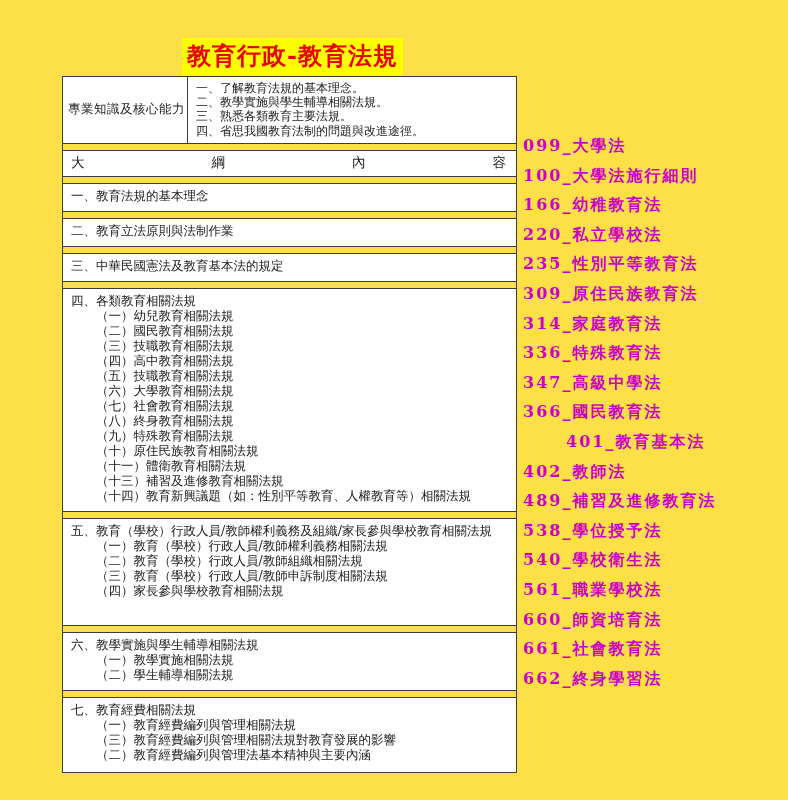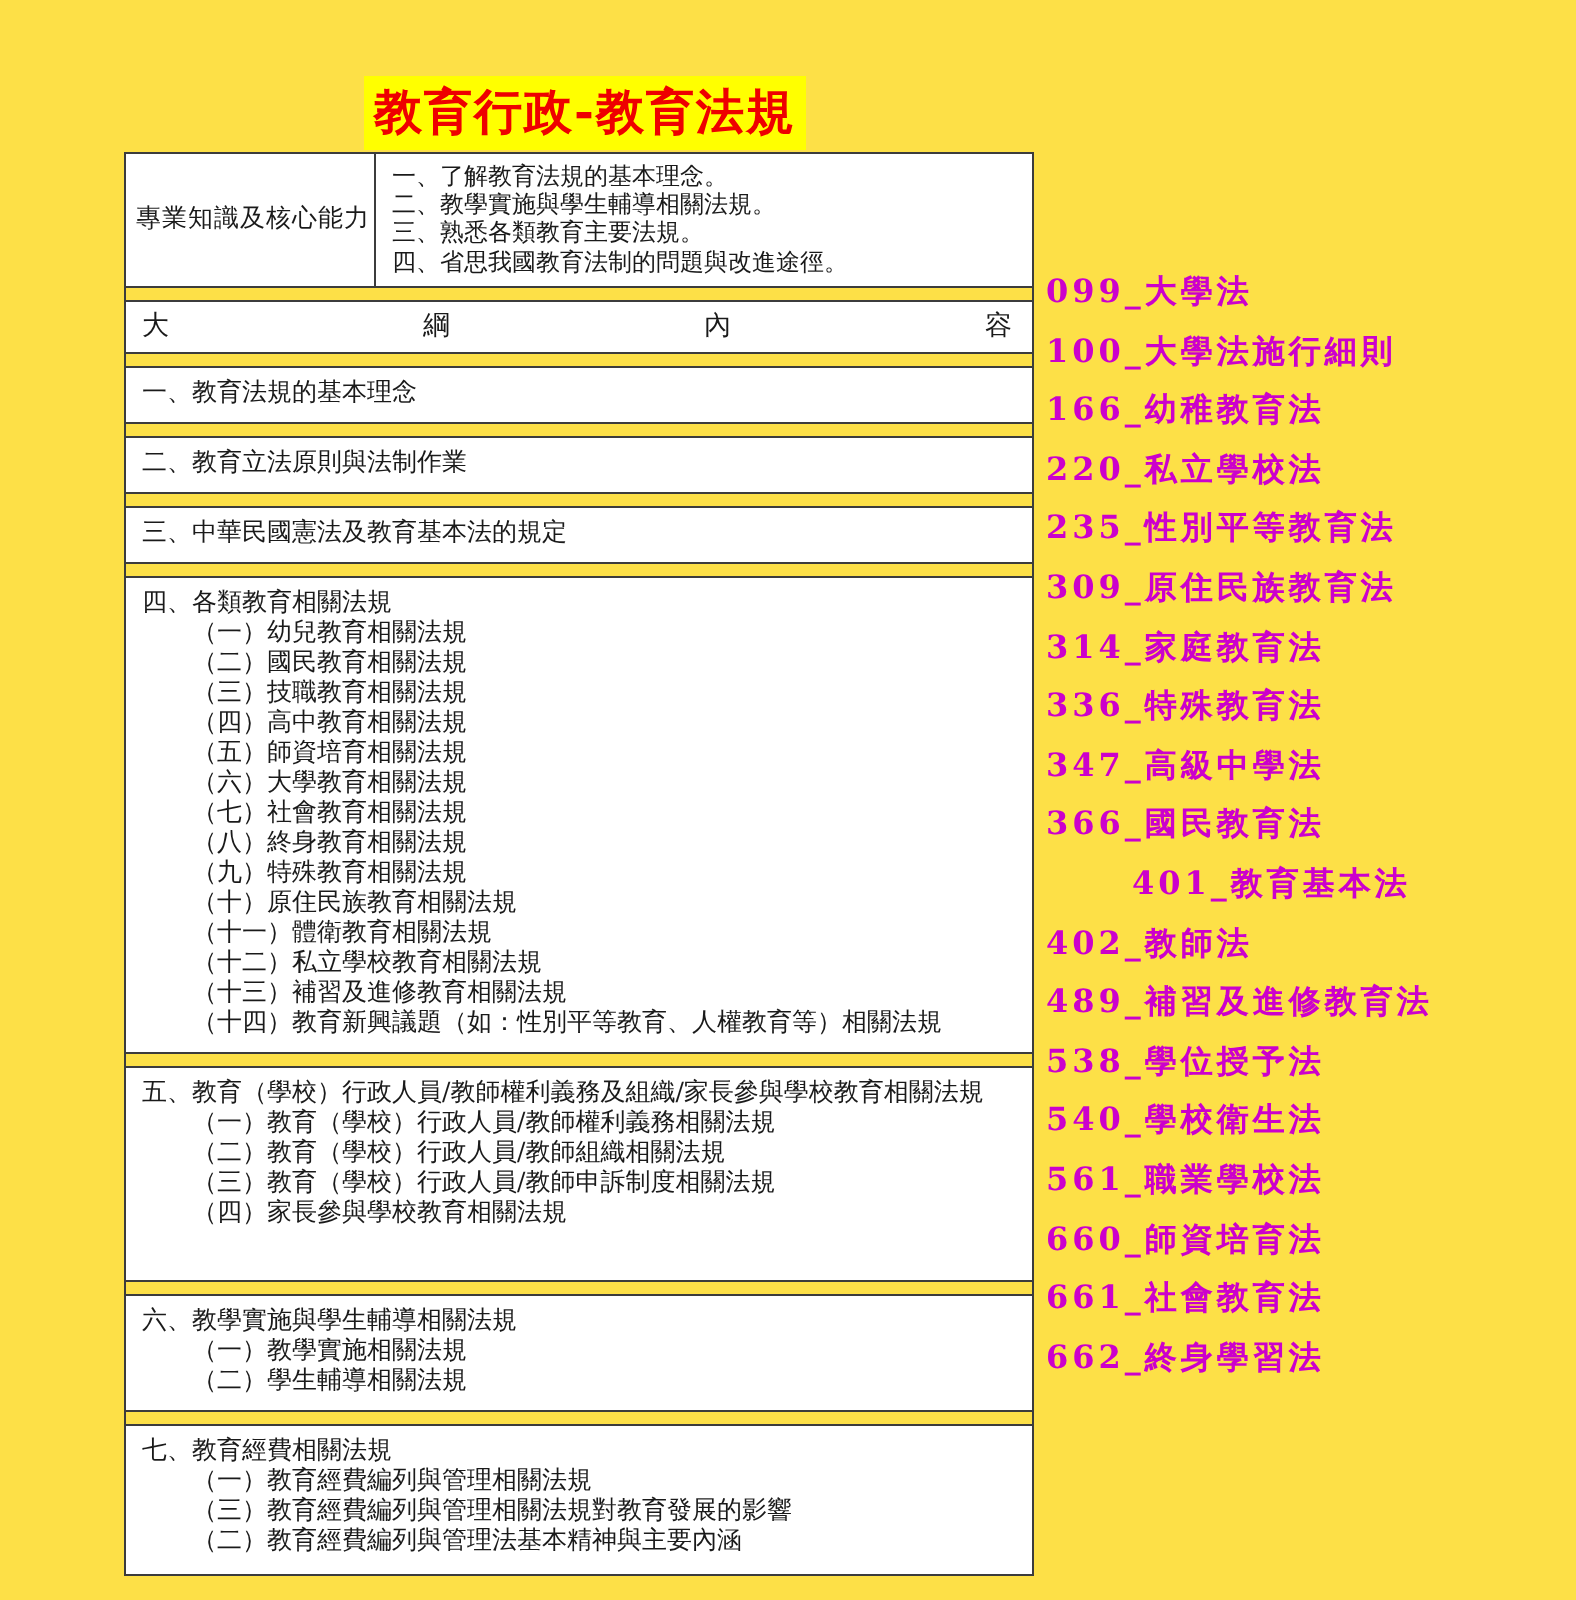--- a/index.html
+++ b/index.html
@@ -114,28 +114,27 @@
       </div>
       <div class="t-row sec sec-2">
         <div class="sec-heading">三、中華民國憲法及教育基本法的規定</div>
       </div>
       <div class="t-row sec sec-3">
         <div class="sec-heading">四、各類教育相關法規</div>
         <div class="sec-item">（一）幼兒教育相關法規</div>
         <div class="sec-item">（二）國民教育相關法規</div>
         <div class="sec-item">（三）技職教育相關法規</div>
         <div class="sec-item">（四）高中教育相關法規</div>
-        <div class="sec-item">（五）師資培育相關法規</div>
+        <div class="sec-item">（五）技職教育相關法規</div>
         <div class="sec-item">（六）大學教育相關法規</div>
         <div class="sec-item">（七）社會教育相關法規</div>
         <div class="sec-item">（八）終身教育相關法規</div>
         <div class="sec-item">（九）特殊教育相關法規</div>
         <div class="sec-item">（十）原住民族教育相關法規</div>
         <div class="sec-item">（十一）體衛教育相關法規</div>
-        <div class="sec-item">（十二）私立學校教育相關法規</div>
         <div class="sec-item">（十三）補習及進修教育相關法規</div>
         <div class="sec-item">（十四）教育新興議題（如：性別平等教育、人權教育等）相關法規</div>
       </div>
       <div class="t-row sec sec-4">
         <div class="sec-heading">五、教育（學校）行政人員/教師權利義務及組織/家長參與學校教育相關法規</div>
         <div class="sec-item">（一）教育（學校）行政人員/教師權利義務相關法規</div>
         <div class="sec-item">（二）教育（學校）行政人員/教師組織相關法規</div>
         <div class="sec-item">（三）教育（學校）行政人員/教師申訴制度相關法規</div>
         <div class="sec-item">（四）家長參與學校教育相關法規</div>
       </div>

